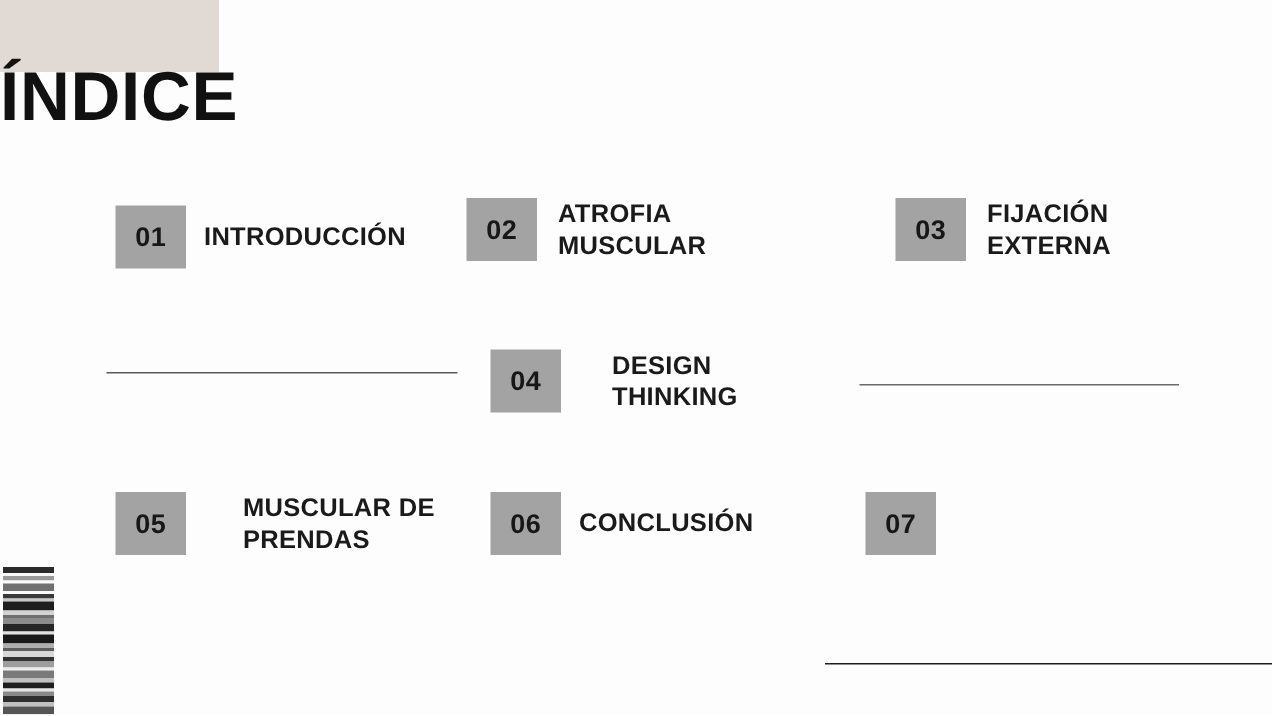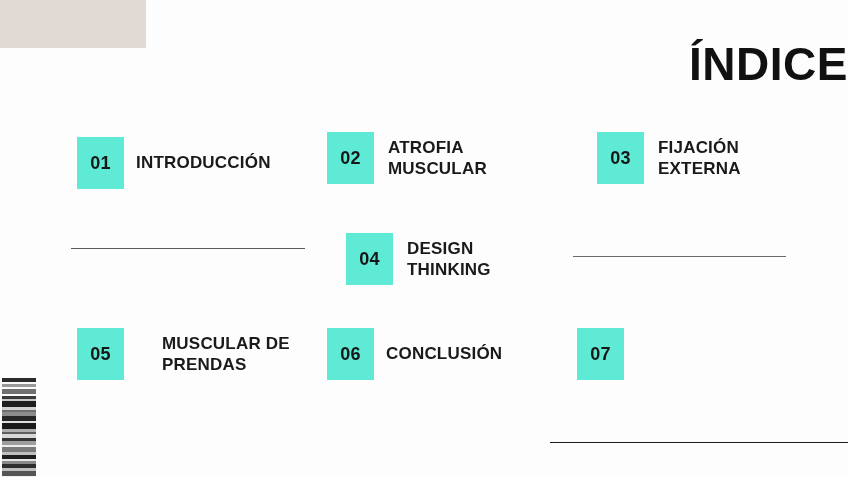--- a/index.html
+++ b/index.html
@@ -44,38 +44,38 @@
     width: 100%;
     flex: none;
   }
 
   
   .title {
     position: absolute;
     left: 0;
     right: 0;
     top: 41px;
-    text-align: right;
+    text-align: left;
     font-size: 46px;
     font-weight: bold;
     letter-spacing: 0.5px;
     color: #111111;
     line-height: 1;
   }
 
   
   .entry {
     position: absolute;
     display: flex;
     align-items: center;
   }
   .entry .num {
     width: 47px;
-    height: 52px;
-    background: #5eead4;
+    height: 42px;
+    background: #a3a3a3;
     color: #171717;
     font-size: 18px;
     font-weight: bold;
     display: flex;
     align-items: center;
     justify-content: center;
     flex: none;
     letter-spacing: 0.3px;
   }
   .entry .label {
@@ -83,23 +83,23 @@
     font-size: 17px;
     font-weight: bold;
     color: #1A1A1A;
     line-height: 1.25;
     letter-spacing: 0.2px;
     white-space: pre-line;
   }
 
   
   .e01 { left: 77px;  top: 137px; }
-  .e02 { left: 327px; top: 132px; }
+  .e02 { left: 311px; top: 132px; }
   .e03 { left: 577px; top: 132px; padding-left: 20px; }
-  .e04 { left: 346px; top: 233px; }
+  .e04 { left: 327px; top: 233px; gap: 20px; }
   .e05 { left: 77px;  top: 328px; gap: 24px; }
   .e06 { left: 327px; top: 328px; }
   .e07 { left: 577px; top: 328px; }
 
   .e02 .label, .e03 .label, .e04 .label, .e05 .label { margin-left: 14px; }
 
   
   .rule {
     position: absolute;
     height: 0;

